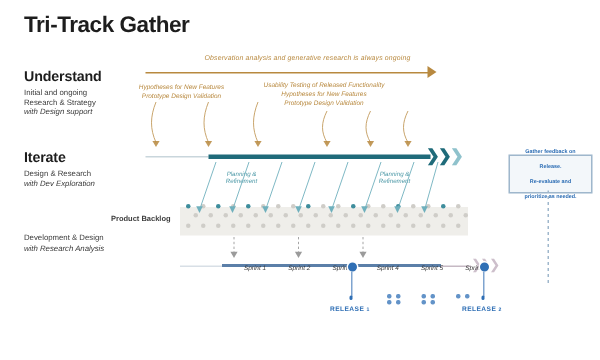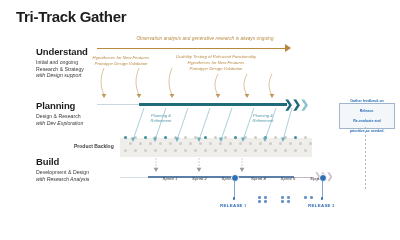--- a/index.html
+++ b/index.html
@@ -13,21 +13,21 @@
   #slide{position:absolute;inset:0;background:#ffffff;}
 
   
   .title{
     position:absolute;left:16px;top:8px;
     font-size:15px;font-weight:bold;letter-spacing:-.3px;
     color:#1d1d1d;
   }
 
   
-  .track-head{position:absolute;left:16px;width:76px;margin-left:20px;}
+  .track-head{position:absolute;left:16px;width:76px;}
   .track-head .h{
     font-size:9.5px;font-weight:bold;color:#1d1d1d;letter-spacing:-.1px;
     line-height:11px;margin-bottom:2px;
   }
   .track-head .s{
     font-size:5.2px;line-height:6.6px;color:#3a3a3a;
   }
   .track-head .s em{font-style:italic;}
   #track-understand{top:46px;}
   #track-iterate{top:100px;}
@@ -143,29 +143,28 @@
   <div class="track-head" id="track-understand">
     <div class="h">Understand</div>
     <div class="s">
       <div>Initial and ongoing</div>
       <div>Research &amp; Strategy</div>
       <div><em>with Design support</em></div>
     </div>
   </div>
 
   <div class="track-head" id="track-iterate">
-    <div class="h">Planning</div>
+    <div class="h">Iterate</div>
     <div class="s">
       <div>Design &amp; Research</div>
       <div><em>with Dev Exploration</em></div>
     </div>
   </div>
 
   <div class="track-head" id="track-build">
-    <div class="h">Build</div>
     <div class="s">
       <div>Development &amp; Design</div>
       <div><em>with Research Analysis</em></div>
     </div>
   </div>
 
   <div class="u-caption">Observation analysis and generative research is always ongoing</div>
   <div class="u-line"></div>
   <div class="u-arrow"></div>
 

